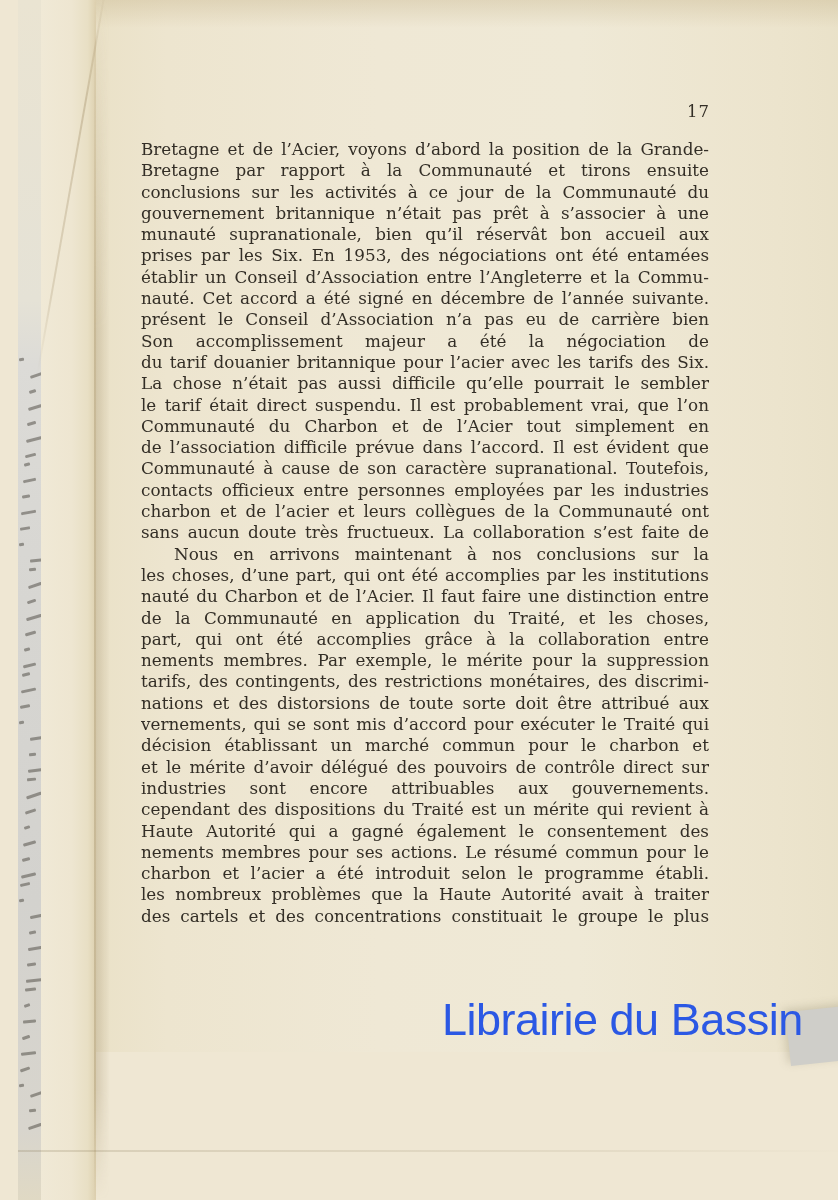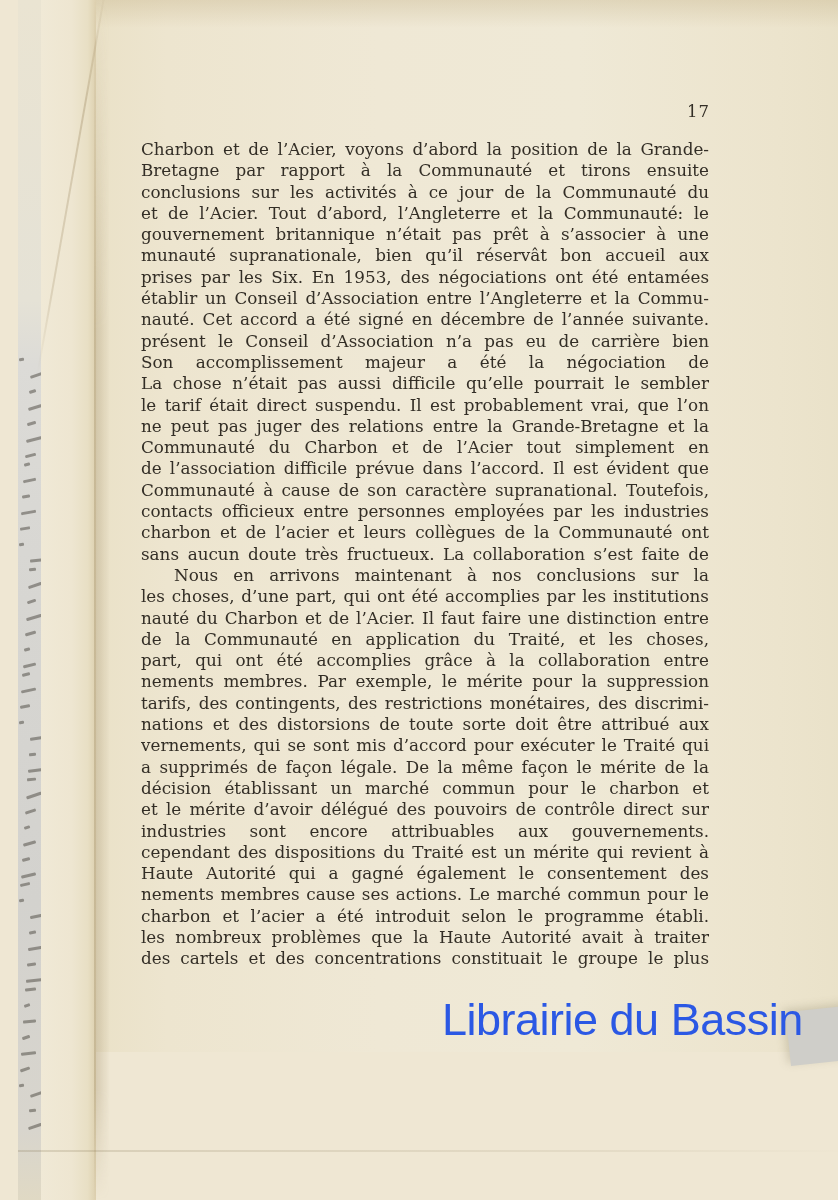--- a/index.html
+++ b/index.html
@@ -113,57 +113,55 @@
   <div class="spine-edge-shadow"></div>
   <div class="curl"></div>
   <div class="curl-shadow"></div>
   <div class="crease"></div>
   <div class="corner-patch"></div>
   <div class="bottom-edge-line"></div>
 
   <div class="page-number">17</div>
   <div class="text-block">
       <div>
-        <div class="tline j">Charbon et de l’Acier, voyons d’abord la position de la Grande-</div>
+        <div class="tline j">Bretagne et de l’Acier, voyons d’abord la position de la Grande-</div>
         <div class="tline j">Bretagne par rapport à la Communauté et tirons ensuite quelques</div>
         <div class="tline j">conclusions sur les activités à ce jour de la Communauté du Charbon</div>
-        <div class="tline j">et de l’Acier. Tout d’abord, l’Angleterre et la Communauté: le</div>
         <div class="tline j">gouvernement britannique n’était pas prêt à s’associer à une com-</div>
         <div class="tline j">munauté supranationale, bien qu’il réservât bon accueil aux décisions</div>
         <div class="tline j">prises par les Six. En 1953, des négociations ont été entamées pour</div>
         <div class="tline j">établir un Conseil d’Association entre l’Angleterre et la Commu-</div>
         <div class="tline j">nauté. Cet accord a été signé en décembre de l’année suivante. Jusqu’à</div>
         <div class="tline j">présent le Conseil d’Association n’a pas eu de carrière bien brillante.</div>
         <div class="tline j">Son accomplissement majeur a été la négociation de l’harmonisation</div>
+        <div class="tline j">du tarif douanier britannique pour l’acier avec les tarifs des Six.</div>
         <div class="tline j">La chose n’était pas aussi difficile qu’elle pourrait le sembler puisque</div>
         <div class="tline j">le tarif était direct suspendu. Il est probablement vrai, que l’on</div>
-        <div class="tline j">ne peut pas juger des relations entre la Grande-Bretagne et la</div>
         <div class="tline j">Communauté du Charbon et de l’Acier tout simplement en fonction</div>
         <div class="tline j">de l’association difficile prévue dans l’accord. Il est évident que</div>
         <div class="tline j">Communauté à cause de son caractère supranational. Toutefois, les</div>
         <div class="tline j">contacts officieux entre personnes employées par les industries du</div>
         <div class="tline j">charbon et de l’acier et leurs collègues de la Communauté ont été</div>
         <div class="tline j">sans aucun doute très fructueux. La collaboration s’est faite de façon</div>
       </div>
       <div>
         <div class="tline j indent">Nous en arrivons maintenant à nos conclusions sur la Commu-</div>
         <div class="tline j">les choses, d’une part, qui ont été accomplies par les institutions</div>
         <div class="tline j">nauté du Charbon et de l’Acier. Il faut faire une distinction entre</div>
         <div class="tline j">de la Communauté en application du Traité, et les choses, d’autre</div>
         <div class="tline j">part, qui ont été accomplies grâce à la collaboration entre gouver-</div>
         <div class="tline j">nements membres. Par exemple, le mérite pour la suppression des</div>
         <div class="tline j">tarifs, des contingents, des restrictions monétaires, des discrimi-</div>
         <div class="tline j">nations et des distorsions de toute sorte doit être attribué aux gou-</div>
         <div class="tline j">vernements, qui se sont mis d’accord pour exécuter le Traité qui les</div>
-        <div class="tline j">a supprimés de façon légale. De la même façon le mérite de la</div>
         <div class="tline j">décision établissant un marché commun pour le charbon et l’acier</div>
         <div class="tline j">et le mérite d’avoir délégué des pouvoirs de contrôle direct sur ces</div>
         <div class="tline j">industries sont encore attribuables aux gouvernements. L’exécution</div>
         <div class="tline j">cependant des dispositions du Traité est un mérite qui revient à la</div>
         <div class="tline j">Haute Autorité qui a gagné également le consentement des gouver-</div>
-        <div class="tline j">nements membres cause ses actions. Le marché commun pour le</div>
+        <div class="tline j">nements membres pour ses actions. Le résumé commun pour le</div>
         <div class="tline j">charbon et l’acier a été introduit selon le programme établi. Parmi</div>
         <div class="tline j">les nombreux problèmes que la Haute Autorité avait à traiter celui</div>
         <div class="tline j">des cartels et des concentrations constituait le groupe le plus difficile.</div>
       </div>
     </div>
   <div class="watermark" style="color: rgb(43, 88, 228);">Librairie du Bassin</div>
 </div>
 
 </body></html>

